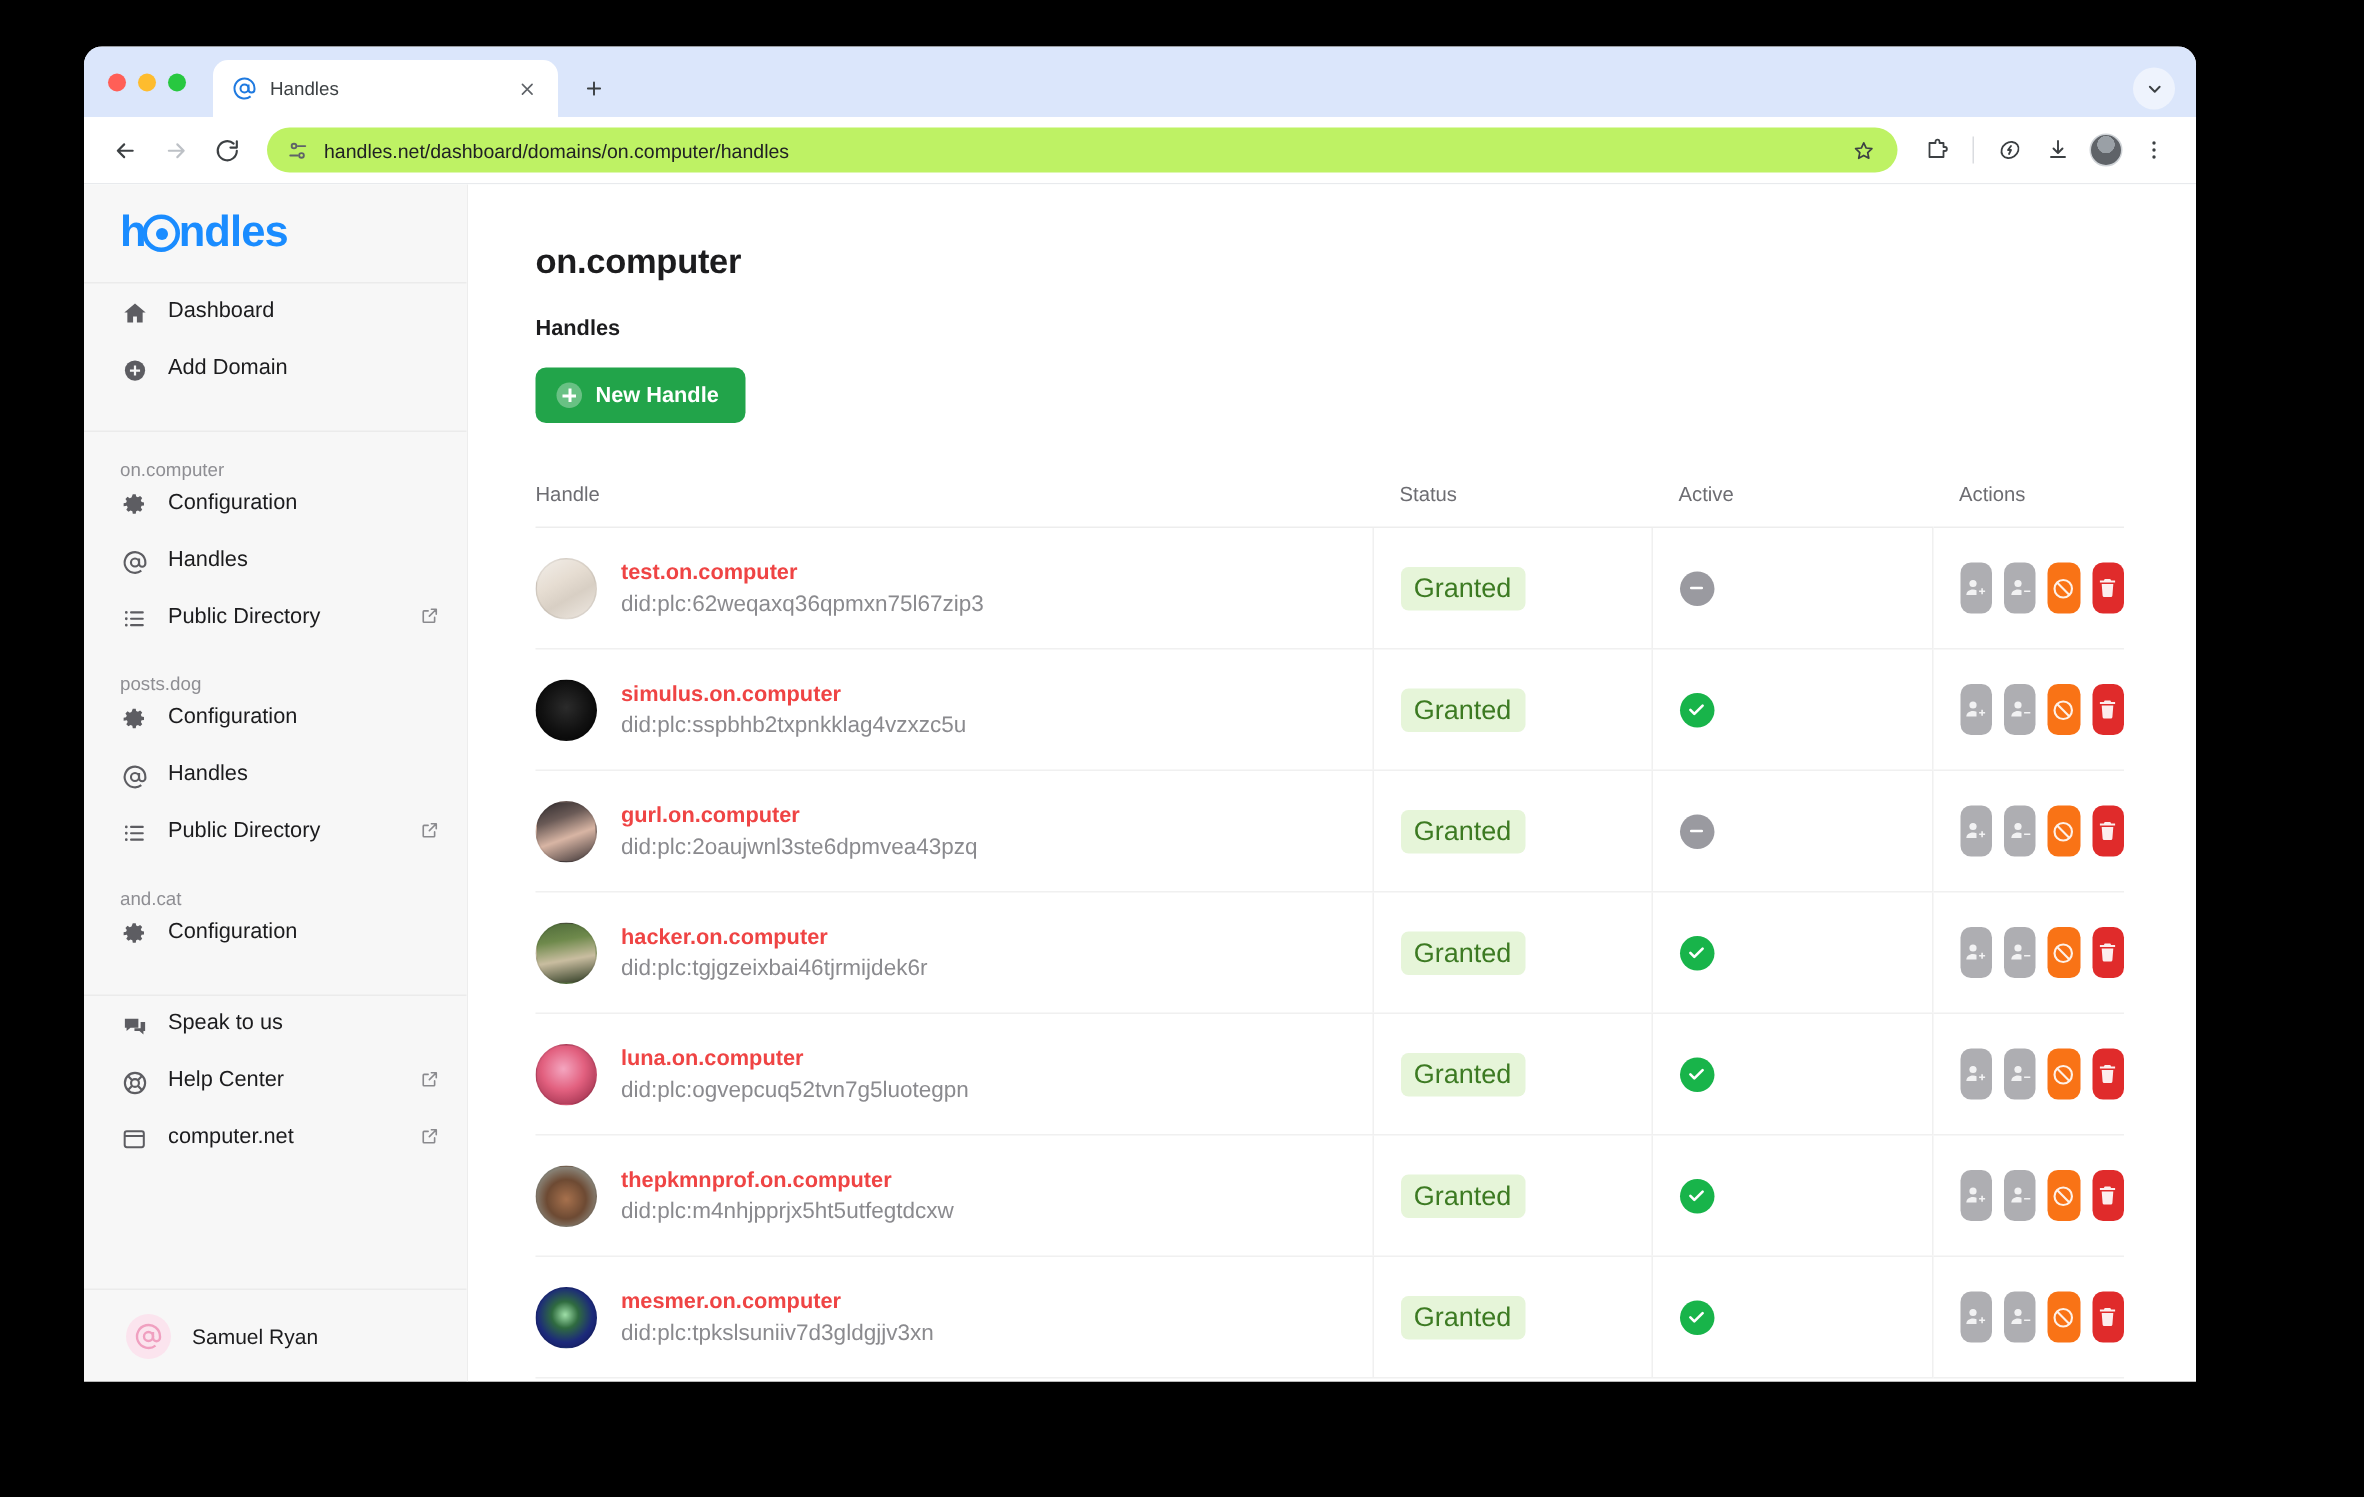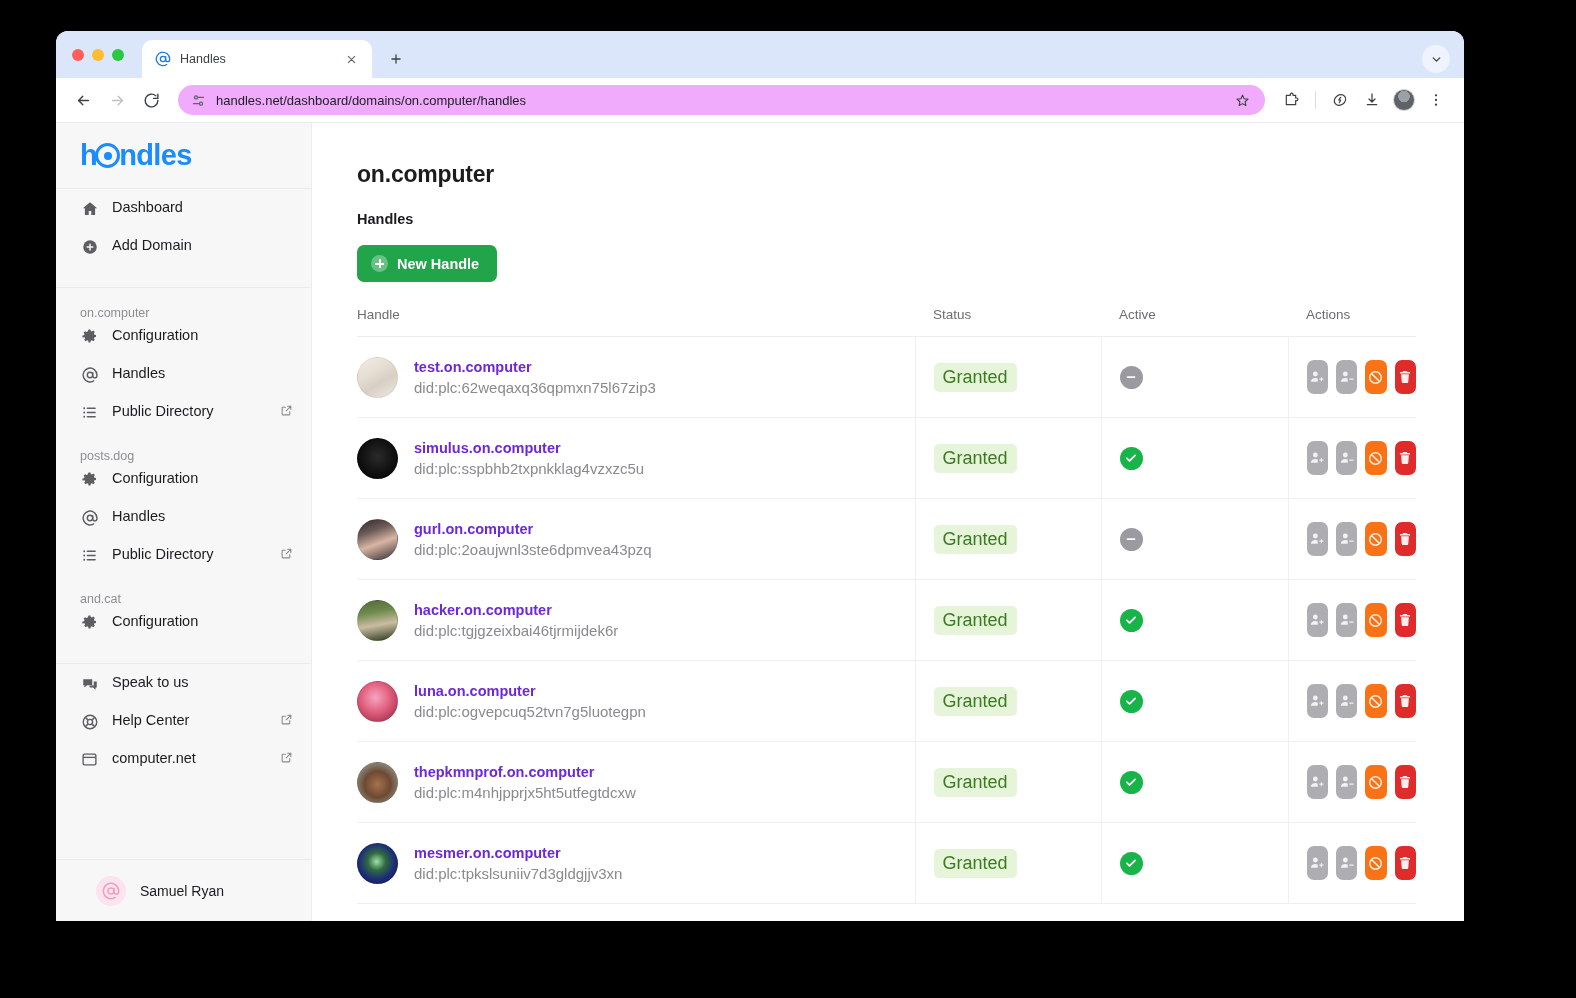--- a/index.html
+++ b/index.html
@@ -110,21 +110,21 @@
     width: 30px; height: 30px;
     display: flex; align-items: center; justify-content: center;
     color: #3c4043;
     border-radius: 50%;
   }
   .nav-btn.disabled { color: #bdc1c6; }
 
   .omnibox {
     flex: 1 1 auto;
     height: 30px;
-    background: #f0abfc;
+    background: #bef264;
     border-radius: 16px;
     display: flex;
     align-items: center;
     padding: 15px 12px;
     gap: 10px;
     margin: 0 8px;
     min-width: 0;
   }
   .omnibox-site-icon {
     width: 16px; height: 16px;
@@ -265,21 +265,21 @@
     border-radius: 0 2px 2px 0;
   }
 
   .sidebar-spacer { flex: 1 1 auto; }
 
   .sidebar-user {
     border-top: 1px solid #ebebeb;
     display: flex;
     align-items: center;
     height: 62px;
-    padding-left: 40px;
+    padding-left: 28px;
     gap: 14px;
   }
   .user-avatar {
     width: 30px; height: 30px;
     border-radius: 50%;
     background: #fbe4ee;
     display: flex; align-items: center; justify-content: center;
     color: #f0a0c0;
     font-size: 19px;
     font-weight: 500;
@@ -335,21 +335,21 @@
   .plus-circle::before, .plus-circle::after {
     content: "";
     position: absolute;
     background: #ffffff;
   }
   .plus-circle::before { width: 9px; height: 2px; }
   .plus-circle::after { width: 2px; height: 9px; }
 
   
   .handles-table {
-    margin-top: 25px;
+    margin-top: 40px;
     width: 100%;
     border-collapse: collapse;
     table-layout: fixed;
   }
   .handles-table th {
     text-align: left;
     font-size: 13.5px;
     font-weight: 400;
     color: #6d6d72;
     padding: 0 0 14px 0;
@@ -387,21 +387,21 @@
     border-radius: 50%;
     flex: 0 0 41px;
     background-size: cover;
     background-position: center;
     border: 1px solid rgba(0,0,0,0.06);
   }
   .handle-text { display: flex; flex-direction: column; gap: 4px; min-width: 0; }
   .handle-name {
     font-size: 14.5px;
     font-weight: 700;
-    color: #6d28d9;
+    color: #ef4444;
     white-space: nowrap;
   }
   .handle-did {
     font-size: 15px;
     color: #8a8a8e;
     white-space: nowrap;
   }
 
   .badge-granted {
     display: inline-block;

